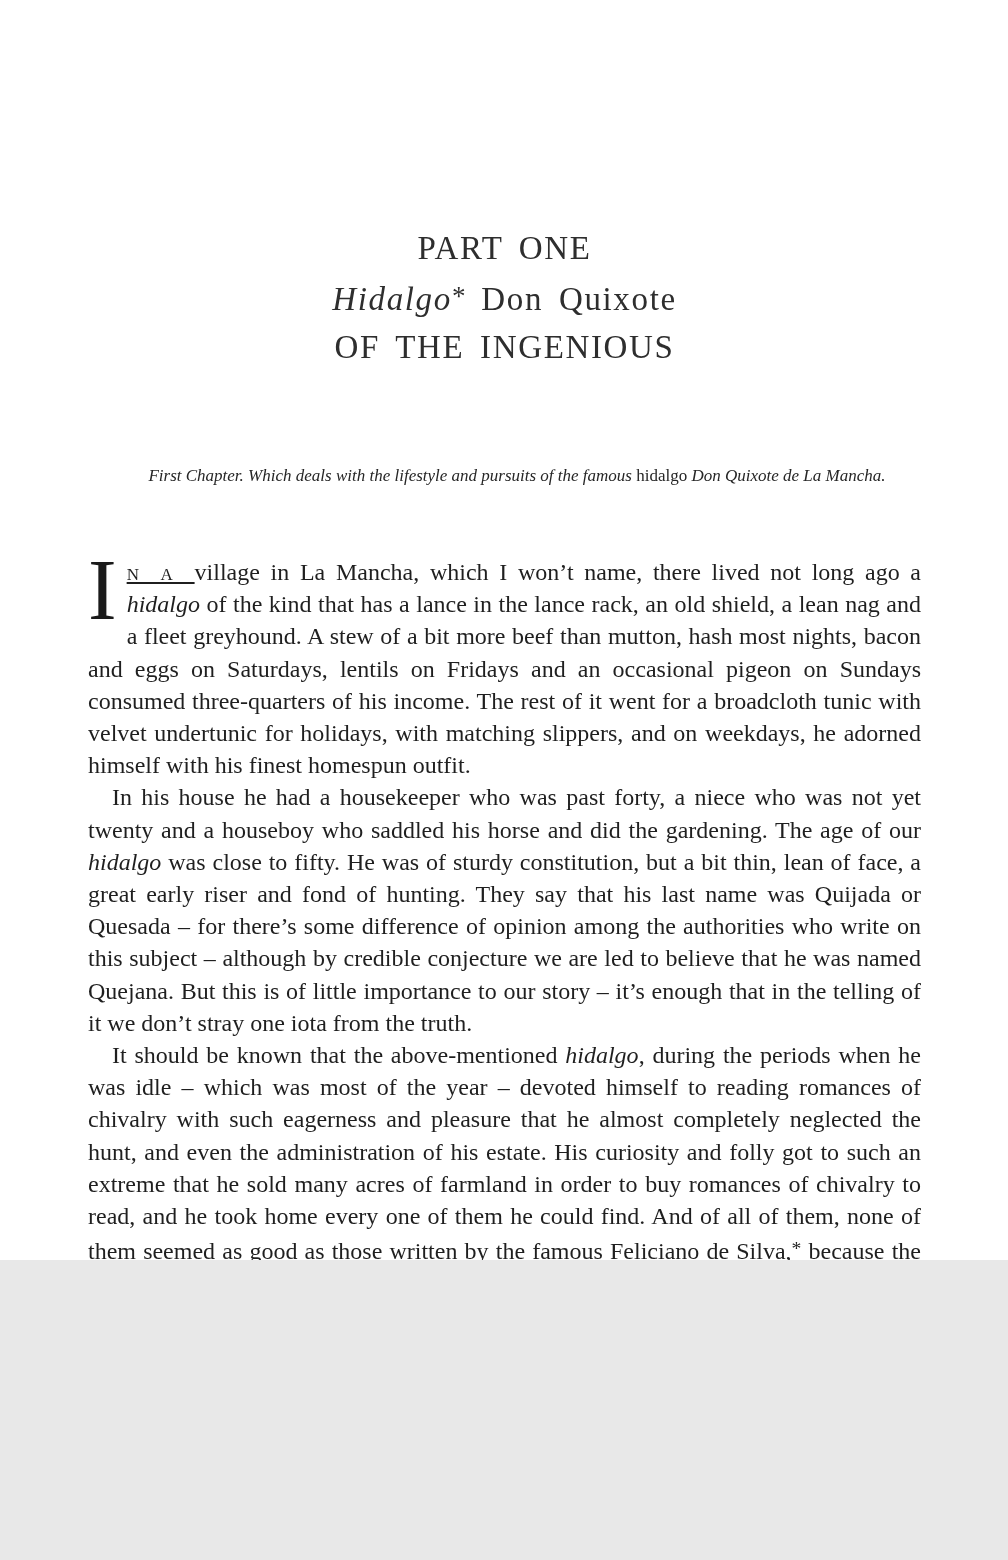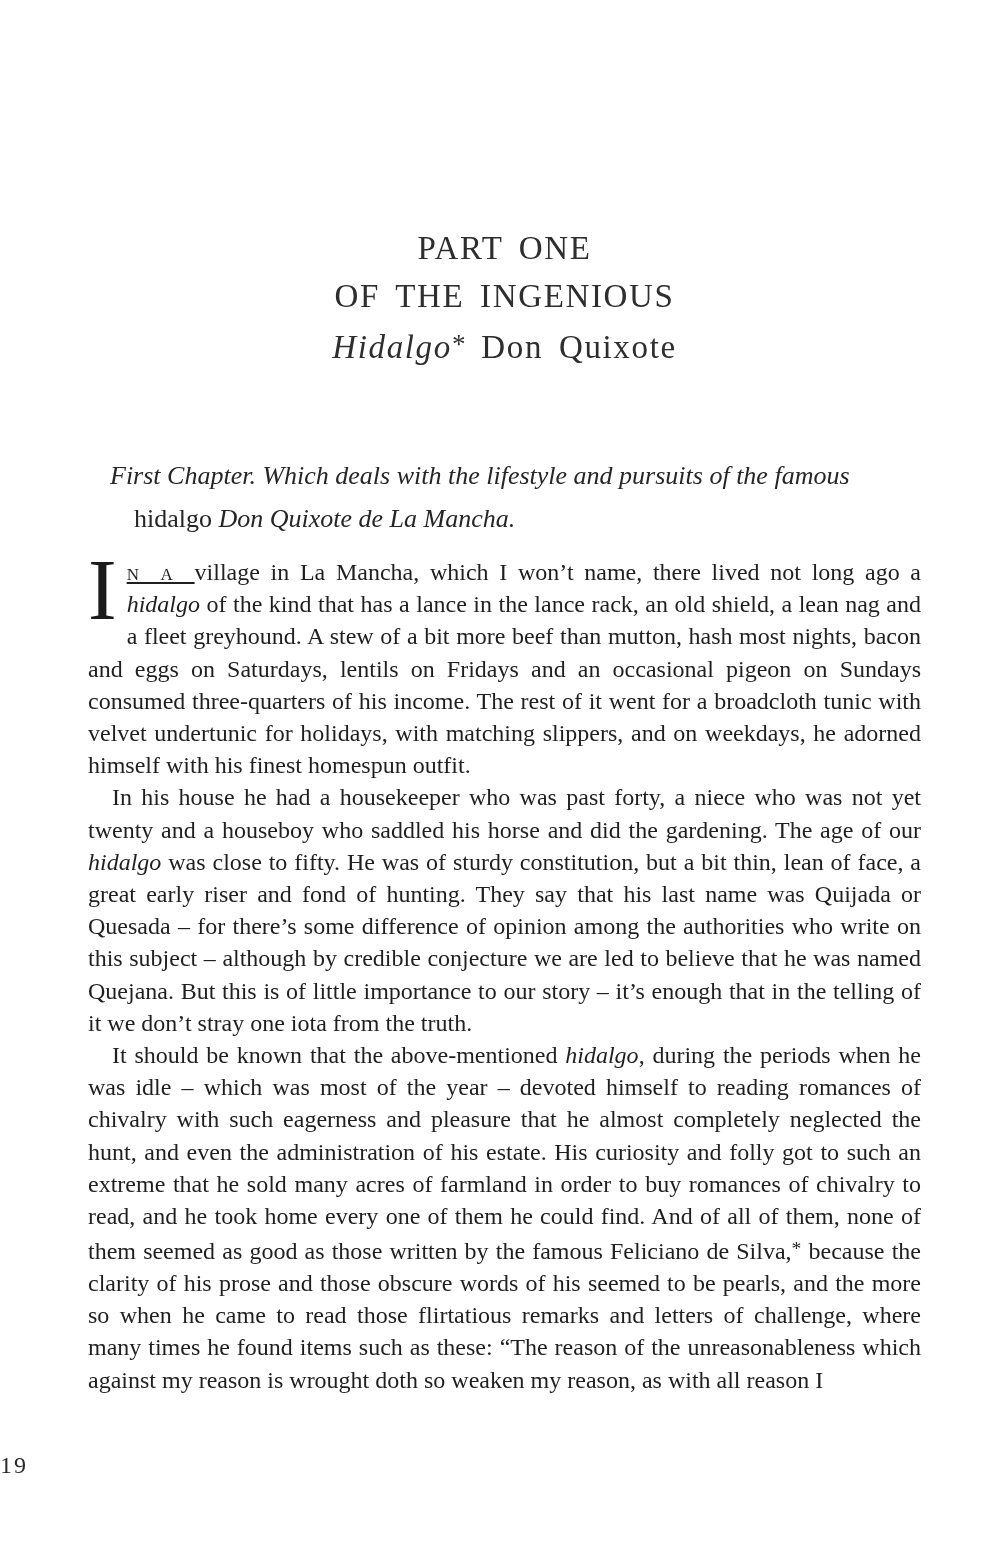--- a/index.html
+++ b/index.html
@@ -3,21 +3,21 @@
 <meta charset="utf-8">
 <style>
   html, body {
     margin: 0;
     padding: 0;
     background: #e8e8e8;
   }
   .page {
     position: relative;
     width: 1008px;
-    height: 1560px;
+    height: 1260px;
     margin: 0 auto;
     background: #ffffff;
     font-family: "Liberation Serif", serif;
     color: #1f1f1f;
     overflow: hidden;
   }
   
   .title-block {
     position: absolute;
     top: 224px;
@@ -29,26 +29,27 @@
     letter-spacing: 0.05em;
     word-spacing: 0.18em;
     color: #2e2e2e;
   }
   
   .chapter-heading {
     position: absolute;
     top: 454px;
     left: 110px;
     width: 790px;
-    font-size: 26px;
+    font-size: 17px;
     line-height: 43px;
     font-style: italic;
     color: #262626;
     padding-left: 24px;
     text-indent: -24px;
+    text-align: center;
   }
   
   .body-text {
     position: absolute;
     top: 556px;
     left: 88px;
     width: 833px;
     font-size: 24px;
     line-height: 32.2px;
     text-align: justify;
@@ -97,22 +98,22 @@
     color: #2a2a2a;
   }
 </style>
 </head>
 <body>
 
 <div class="page">
 
   <div class="title-block">
     <div class="title-line"><span class="run-normal">PART ONE</span></div>
+    <div class="title-line"><span class="run-italic">Hidalgo</span><span class="run-star">*</span><span class="run-normal"> Don Quixote</span></div>
     <div class="title-line"><span class="run-normal">OF THE INGENIOUS</span></div>
-    <div class="title-line"><span class="run-italic">Hidalgo</span><span class="run-star">*</span><span class="run-normal"> Don Quixote</span></div>
   </div>
 
   <div class="chapter-heading"><span class="run-italic">First Chapter. Which deals with the lifestyle and pursuits of the famous </span><span class="run-roman">hidalgo </span><span class="run-italic">Don Quixote de La Mancha.</span></div>
 
   <div class="body-text">
     <p class="para">
       <span class="dropcap">I</span><span><span class="run-smallcaps">n a </span><span class="run-normal">village in La Mancha, which I won’t name, there lived not long ago a </span><span class="run-italic">hidalgo</span><span class="run-normal"> of the kind that has a lance in the lance rack, an old shield, a lean nag and a fleet greyhound. A stew of a bit more beef than mutton, hash most nights, bacon and eggs on Saturdays, lentils on Fridays and an occasional pigeon on Sundays consumed three-quarters of his income. The rest of it went for a broadcloth tunic with velvet undertunic for holidays, with matching slippers, and on weekdays, he adorned himself with his finest homespun outfit.</span></span>
     </p>
     <p class="para indent"><span class="run-normal">In his house he had a housekeeper who was past forty, a niece who was not yet twenty and a houseboy who saddled his horse and did the gardening. The age of our </span><span class="run-italic">hidalgo</span><span class="run-normal"> was close to fifty. He was of sturdy constitution, but a bit thin, lean of face, a great early riser and fond of hunting. They say that his last name was Quijada or Quesada – for there’s some difference of opinion among the authorities who write on this subject – although by credible conjecture we are led to believe that he was named Quejana. But this is of little importance to our story – it’s enough that in the telling of it we don’t stray one iota from the truth.</span></p>
     <p class="para indent"><span class="run-normal">It should be known that the above-mentioned </span><span class="run-italic">hidalgo</span><span class="run-normal">, during the periods when he was idle – which was most of the year – devoted himself to reading romances of chivalry with such eagerness and pleasure that he almost completely neglected the hunt, and even the administration of his estate. His curiosity and folly got to such an extreme that he sold many acres of farmland in order to buy romances of chivalry to read, and he took home every one of them he could find. And of all of them, none of them seemed as good as those written by the famous Feliciano de Silva,</span><span class="run-star">*</span><span class="run-normal"> because the clarity of his prose and those obscure words of his seemed to be pearls, and the more so when he came to read those flirtatious remarks and letters of challenge, where many times he found items such as these: “The reason of the unreasonableness which against my reason is wrought doth so weaken my reason, as with all reason I</span></p>

